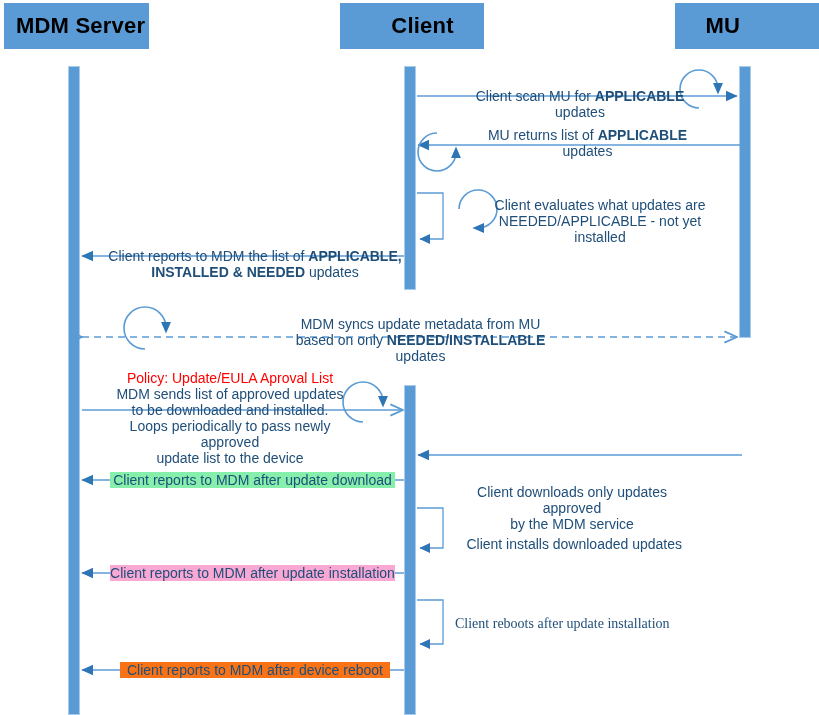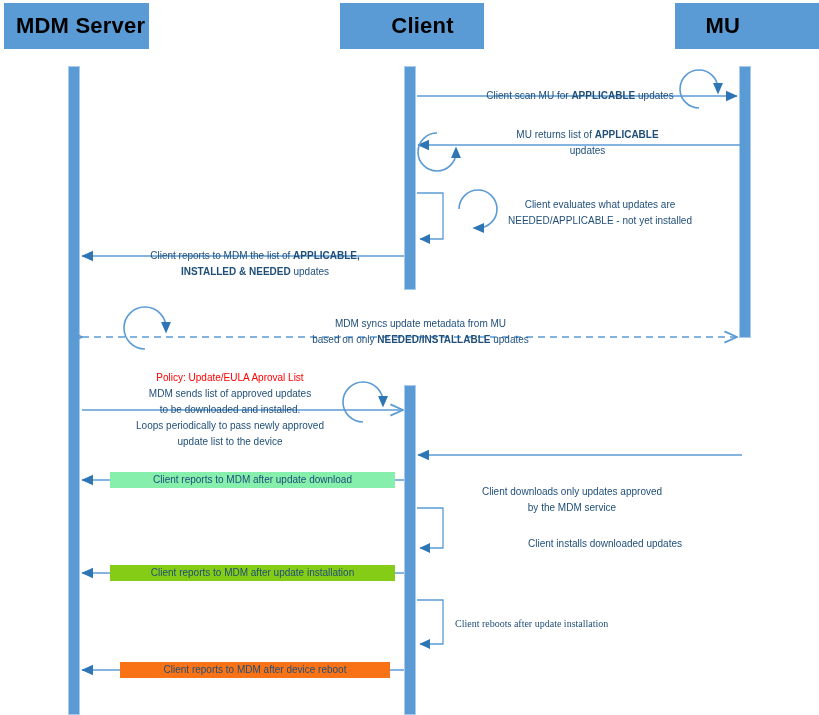--- a/index.html
+++ b/index.html
@@ -39,21 +39,21 @@
     position: absolute;
     background: #5b9bd5;
     border: 1px solid #a9cced;
     box-sizing: border-box;
   }
 
   
   .msg-label {
     position: absolute;
     color: #1f4e79;
-    font-size: 10px;
+    font-size: 14px;
     line-height: 16px;
     text-align: center;
     white-space: pre-line;
     pointer-events: none;
   }
   .msg-label b { font-weight: bold; }
   .msg-label .policy {
     color: #ff0000;
     font-weight: normal;
   }
@@ -205,19 +205,19 @@
 Loops periodically to pass newly approved
 update list to the device</span></div>
 
   <div class="msg-label" style="left:447px; top:440px; width:250px;margin-top:44px;"><span>Client downloads only updates approved
 by the MDM service</span></div>
 
   <div class="msg-label" style="left:110px; top:472px; width:285px; background:#86efac;"><span>Client reports to MDM after update download</span></div>
 
   <div class="msg-label" style="left:452px; top:536px; width:230px; text-align:right;"><span>Client installs downloaded updates</span></div>
 
-  <div class="msg-label" style="left:110px; top:565px; width:285px; background:#84cc16;"><span>Client reports to MDM after update installation</span></div>
+  <div class="msg-label" style="left:110px; top:565px; width:285px; background:#f9a8d4;"><span>Client reports to MDM after update installation</span></div>
 
   <div class="msg-label" style="left:455px; top:616px; width:230px; text-align:left;font-family:Liberation Serif, serif;"><span>Client reboots after update installation</span></div>
 
   <div class="msg-label" style="left:120px; top:662px; width:270px; background:#f97316;"><span>Client reports to MDM after device reboot</span></div>
 
 </div>
 
 </body></html>

